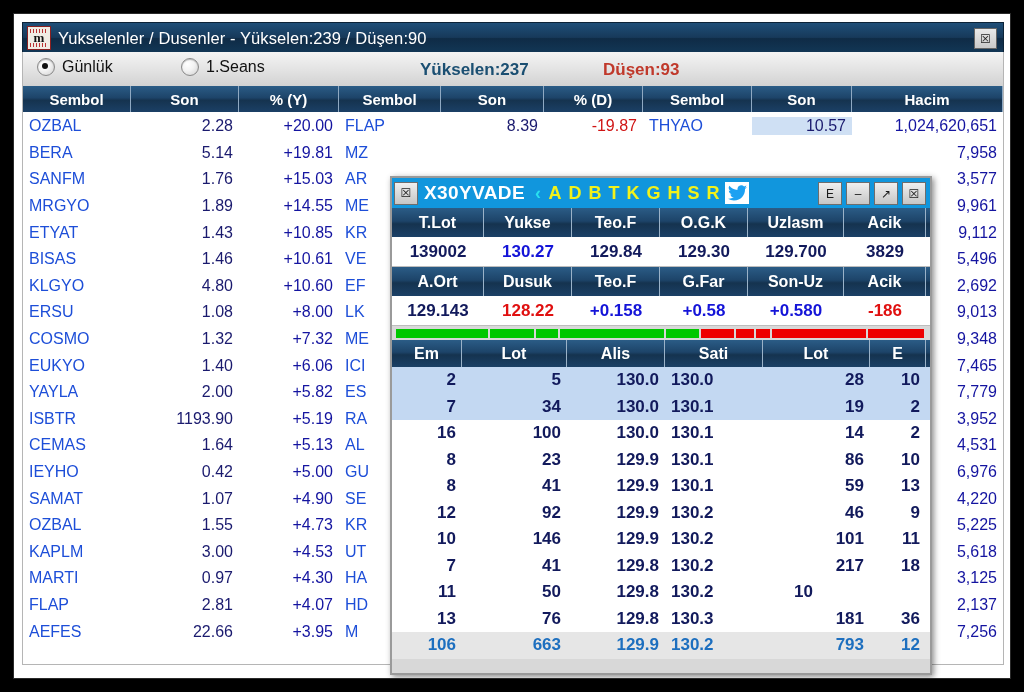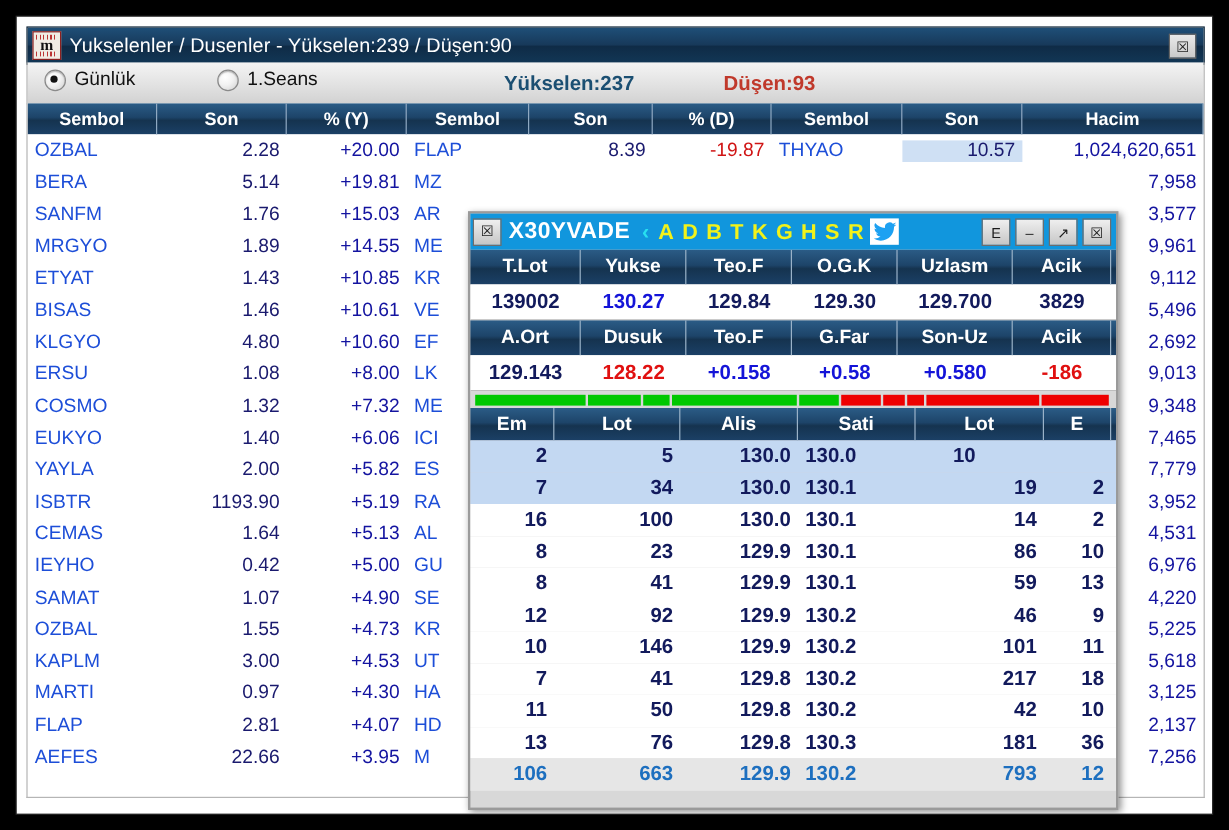--- a/index.html
+++ b/index.html
@@ -461,20 +461,21 @@
       <div class="o4">Sati</div>
       <div class="o5">Lot</div>
       <div class="o6">E</div>
     </div>
     <div id="ob-body">
           <div class="ob-row sel">
             <div class="o1">2</div>
             <div class="o2">5</div>
             <div class="o3">130.0</div>
             <div class="o4">130.0</div>
+            <div class="o5">28</div>
             <div class="o6">10</div>
           </div>
           <div class="ob-row sel">
             <div class="o1">7</div>
             <div class="o2">34</div>
             <div class="o3">130.0</div>
             <div class="o4">130.1</div>
             <div class="o5">19</div>
             <div class="o6">2</div>
           </div>
@@ -524,21 +525,20 @@
             <div class="o3">129.8</div>
             <div class="o4">130.2</div>
             <div class="o5">217</div>
             <div class="o6">18</div>
           </div>
           <div class="ob-row">
             <div class="o1">11</div>
             <div class="o2">50</div>
             <div class="o3">129.8</div>
             <div class="o4">130.2</div>
-            <div class="o5">42</div>
             <div class="o6">10</div>
           </div>
           <div class="ob-row">
             <div class="o1">13</div>
             <div class="o2">76</div>
             <div class="o3">129.8</div>
             <div class="o4">130.3</div>
             <div class="o5">181</div>
             <div class="o6">36</div>
           </div>

